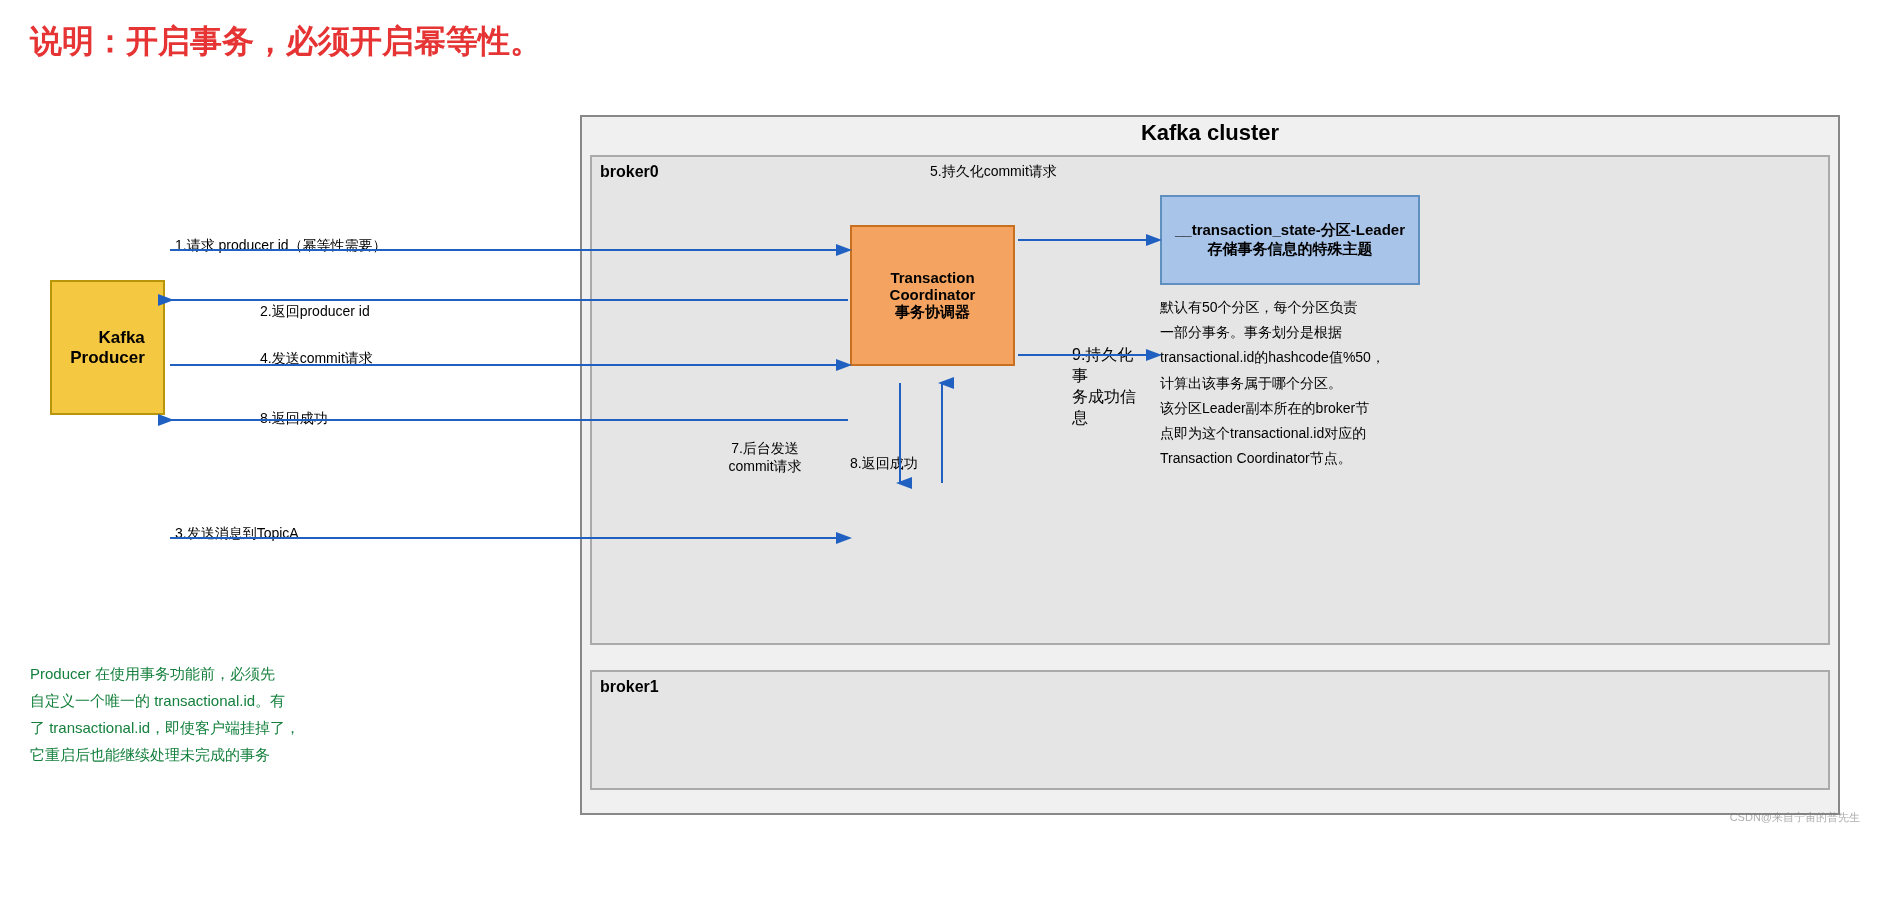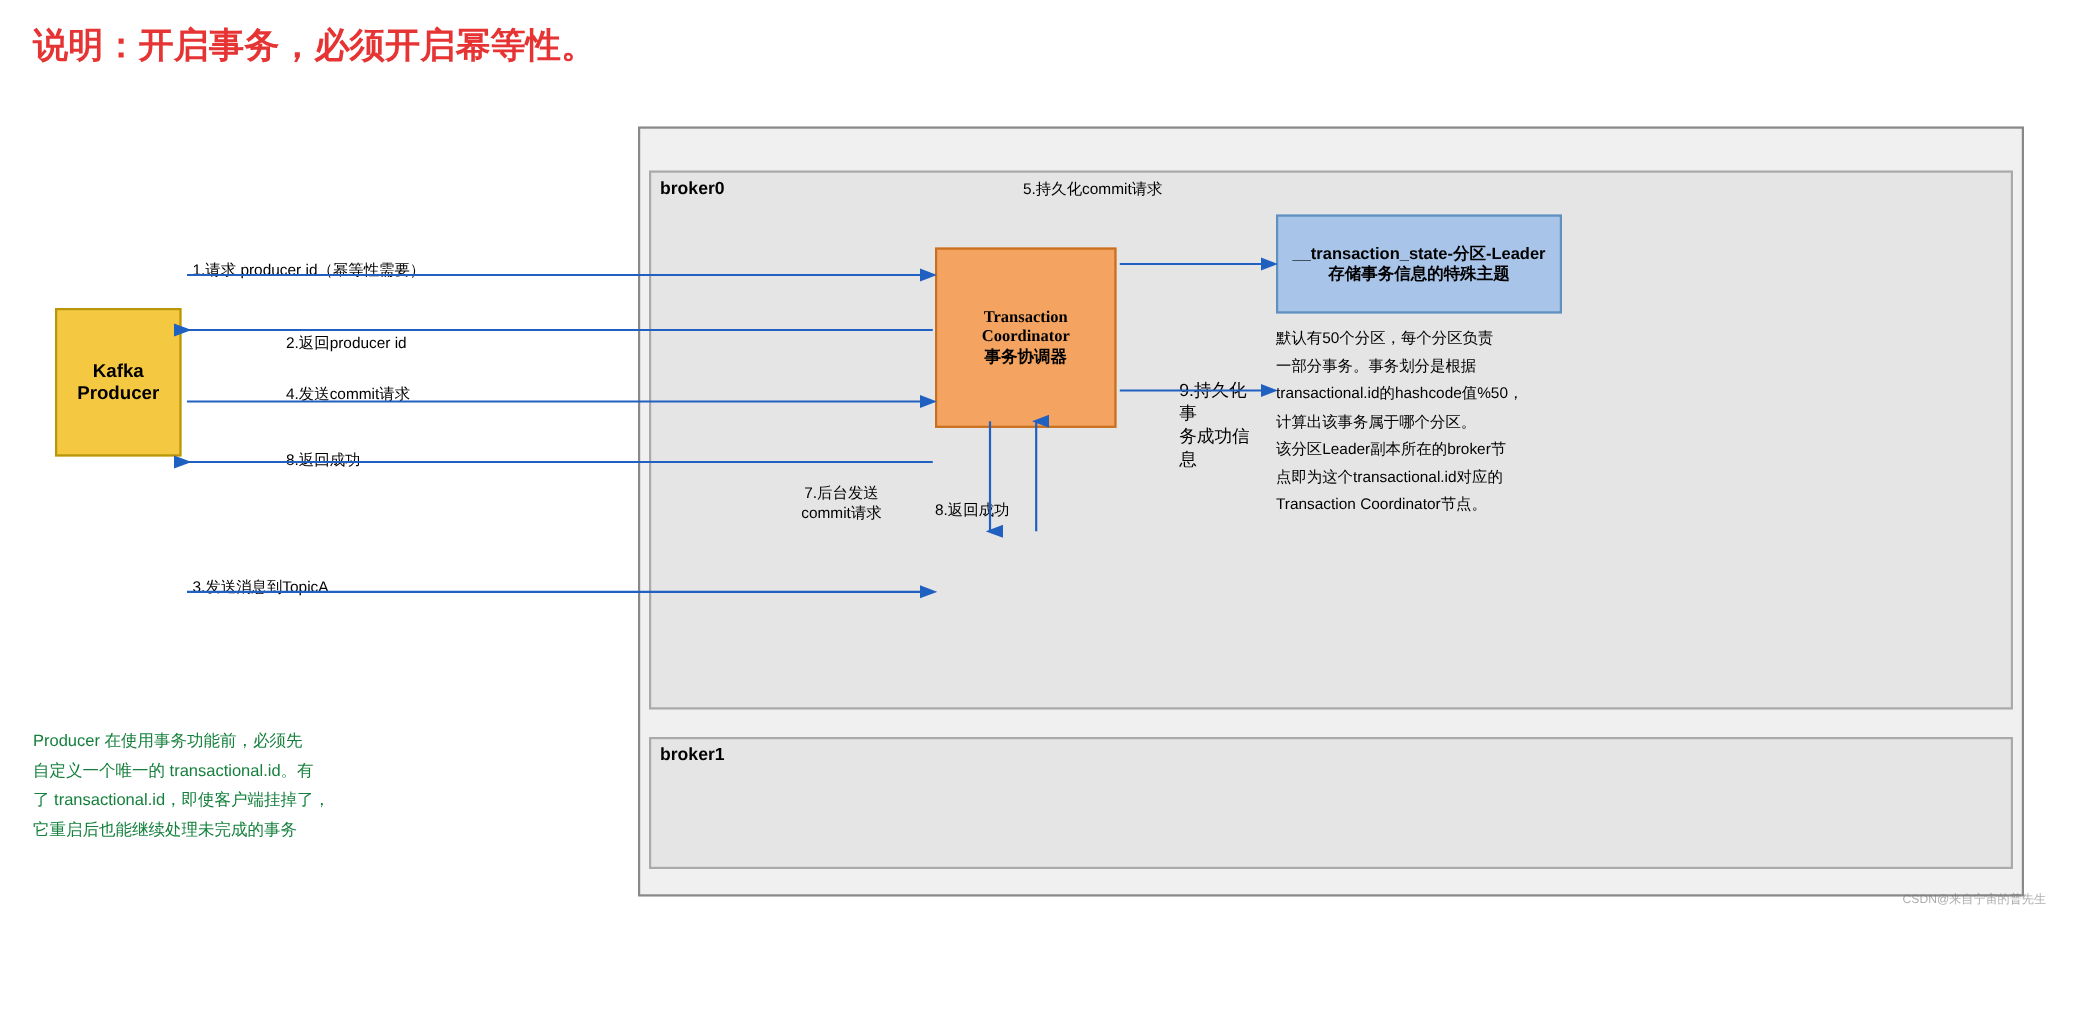--- a/index.html
+++ b/index.html
@@ -55,21 +55,21 @@
       position: absolute;
       left: 20px;
       top: 185px;
       width: 115px;
       height: 135px;
       background: #f5c842;
       border: 2px solid #b8960a;
       display: flex;
       align-items: center;
       justify-content: center;
-      text-align: center;
+      text-align: right;
       font-size: 17px;
       font-weight: bold;
     }
 
     
     .elem-cluster {
       position: absolute;
       left: 550px;
       top: 20px;
       width: 1260px;
@@ -96,31 +96,30 @@
       font-size: 16px;
       font-weight: bold;
     }
 
     
     .elem-tc {
       position: absolute;
       left: 820px;
       top: 130px;
       width: 165px;
-      height: 164px;
+      height: 141px;
       background: #f4a460;
       border: 2px solid #c87020;
       display: flex;
       align-items: center;
       justify-content: center;
       text-align: center;
       font-size: 15px;
       font-weight: bold;
       padding: 5px;
-      font-family: Liberation Serif, serif;
     }
 
     
     .elem-ts {
       position: absolute;
       left: 1130px;
       top: 100px;
       width: 260px;
       min-height: 90px;
       background: #a8c4e8;
@@ -239,20 +238,21 @@
       <line x1="870" y1="288" x2="870" y2="388" stroke="#2060c0" stroke-width="2" marker-end="url(#arrowD)"></line>
 
       <line x1="912" y1="388" x2="912" y2="288" stroke="#2060c0" stroke-width="2" marker-end="url(#arrowU)"></line>
     </svg>
 
     <div class="elem-producer">
       <span>Kafka<br>Producer</span>
     </div>
 
     <div class="elem-cluster"></div>
+    <div style="position:absolute; left:550px; top:25px; width:1260px; text-align:center; font-size:22px; font-weight:bold; z-index:5;">Kafka cluster</div>
 
     <div class="elem-broker0"></div>
     <div class="elem-broker0-title">broker0</div>
 
     <div class="elem-tc">
       <span>Transaction<br>Coordinator<br>事务协调器</span>
     </div>
 
     <div class="elem-ts">
       <span>__transaction_state-分区-Leader<br>存储事务信息的特殊主题</span>

